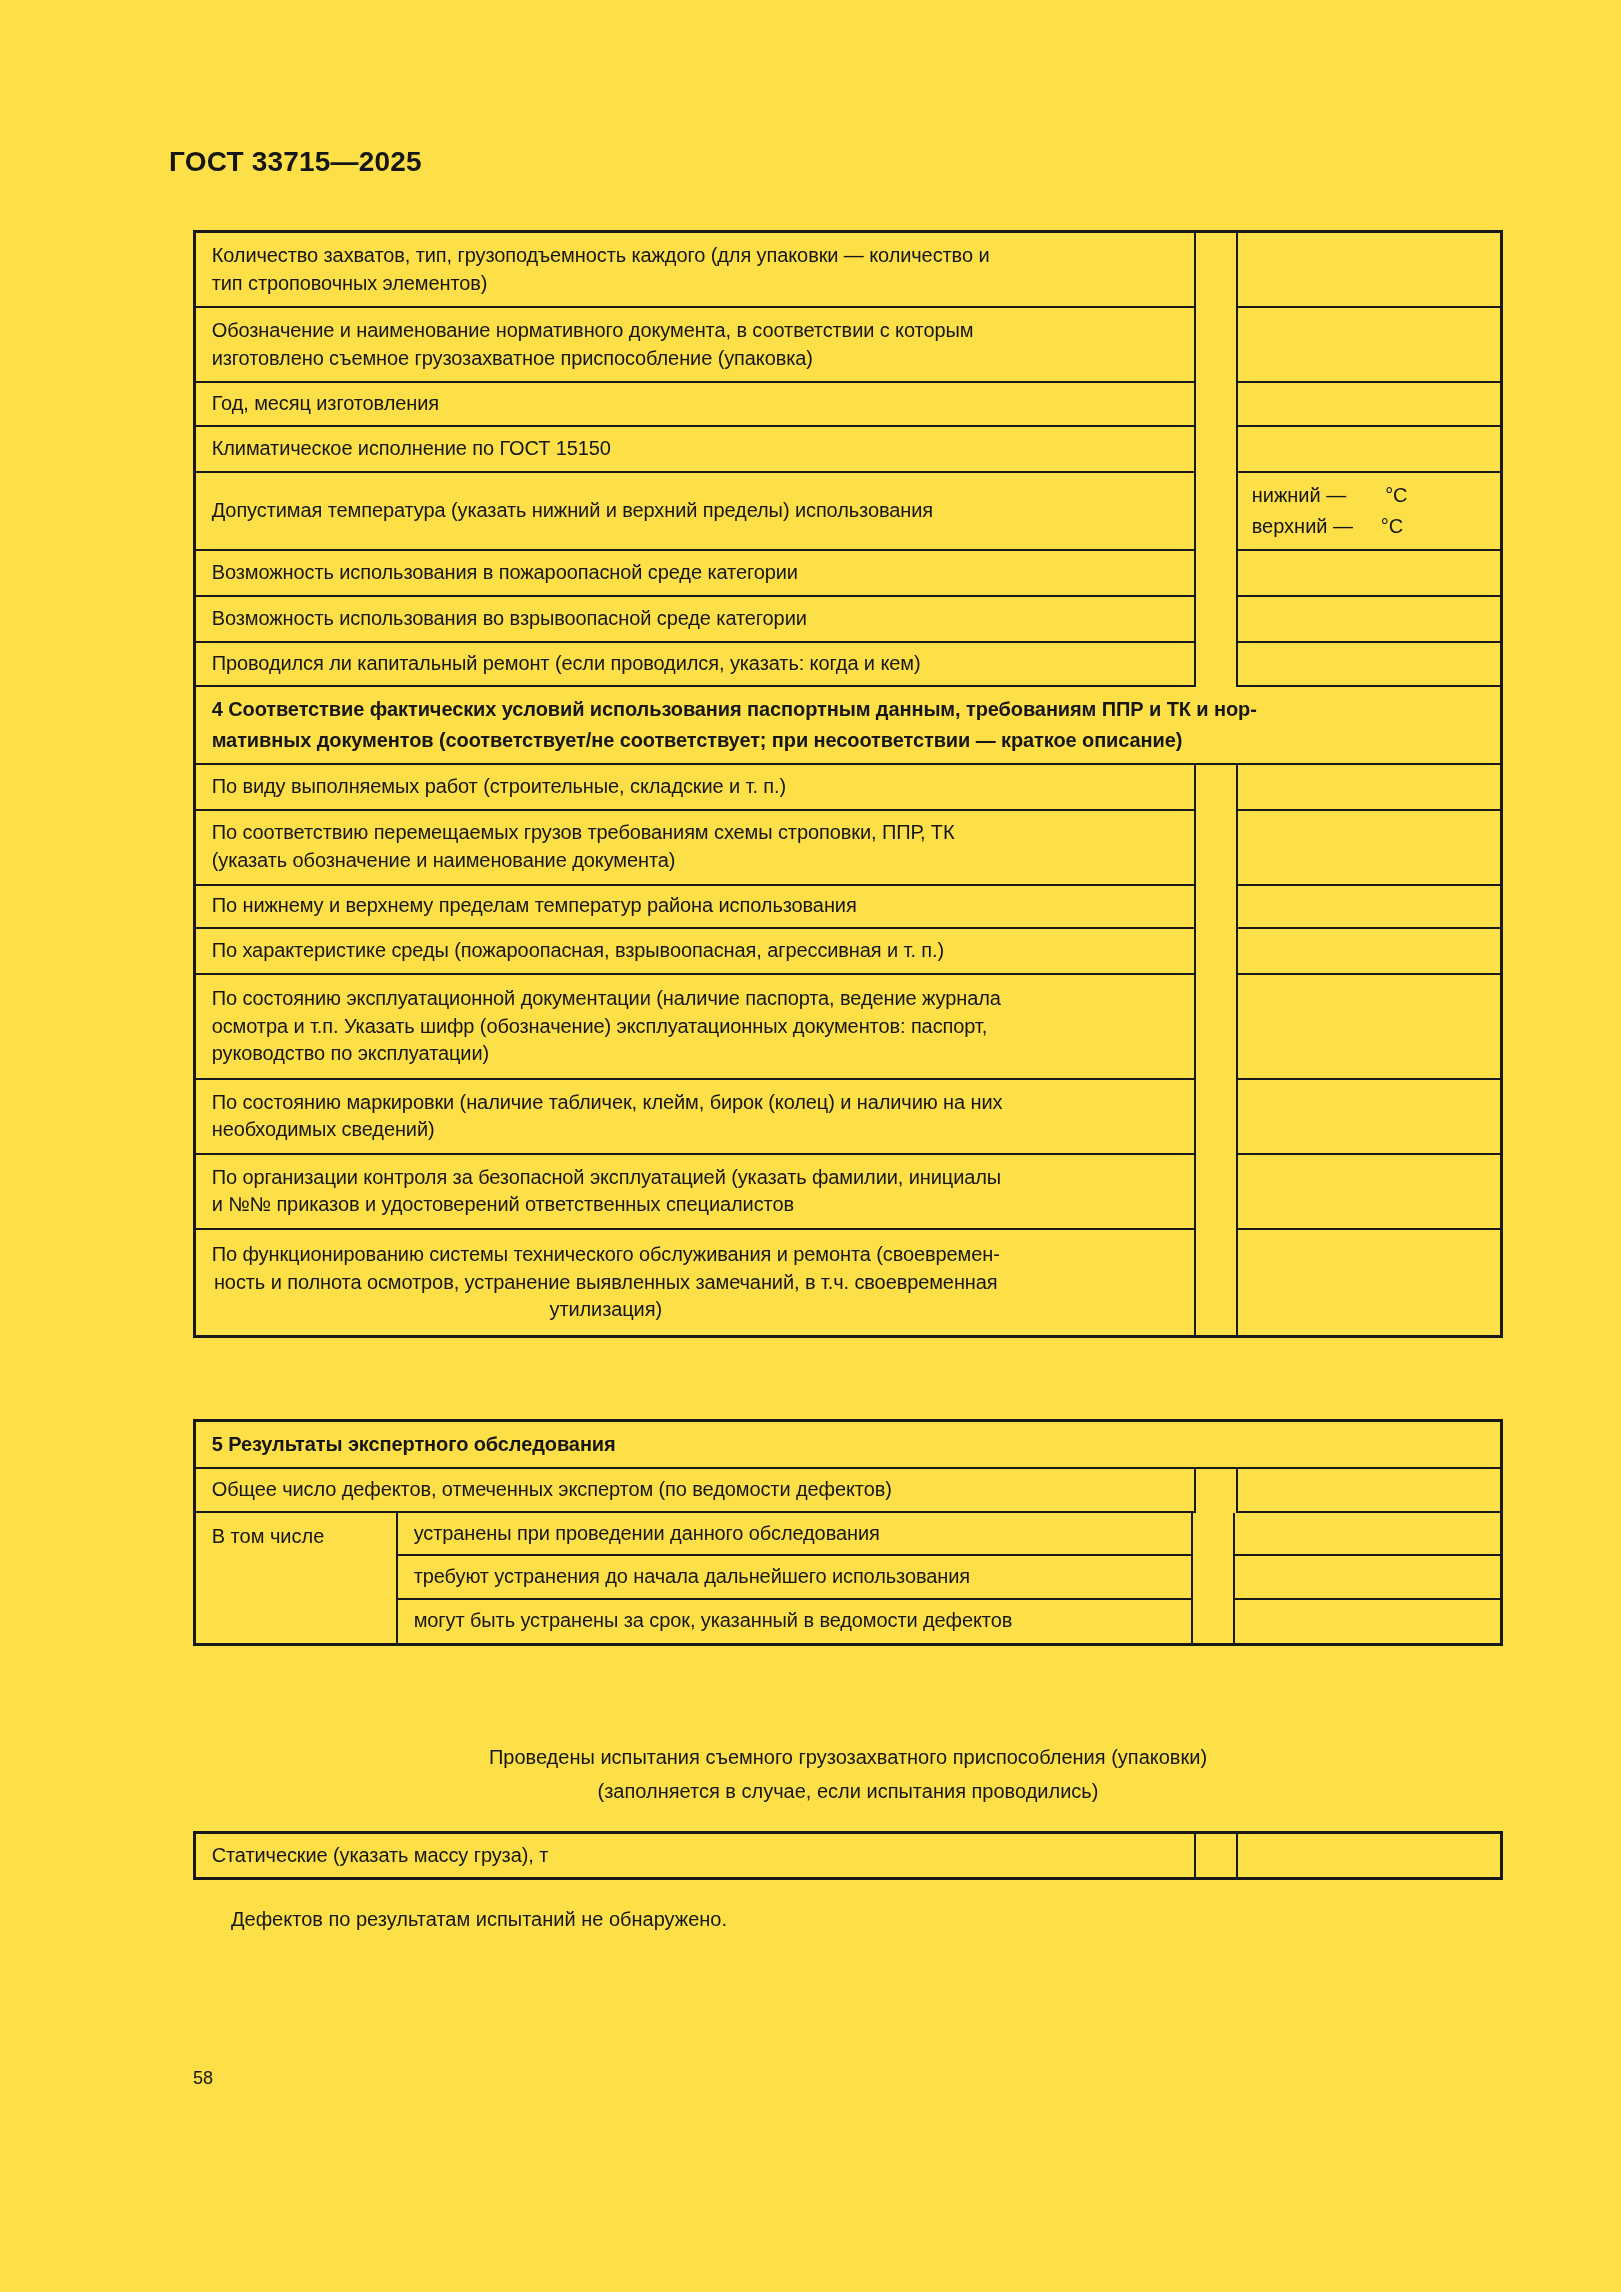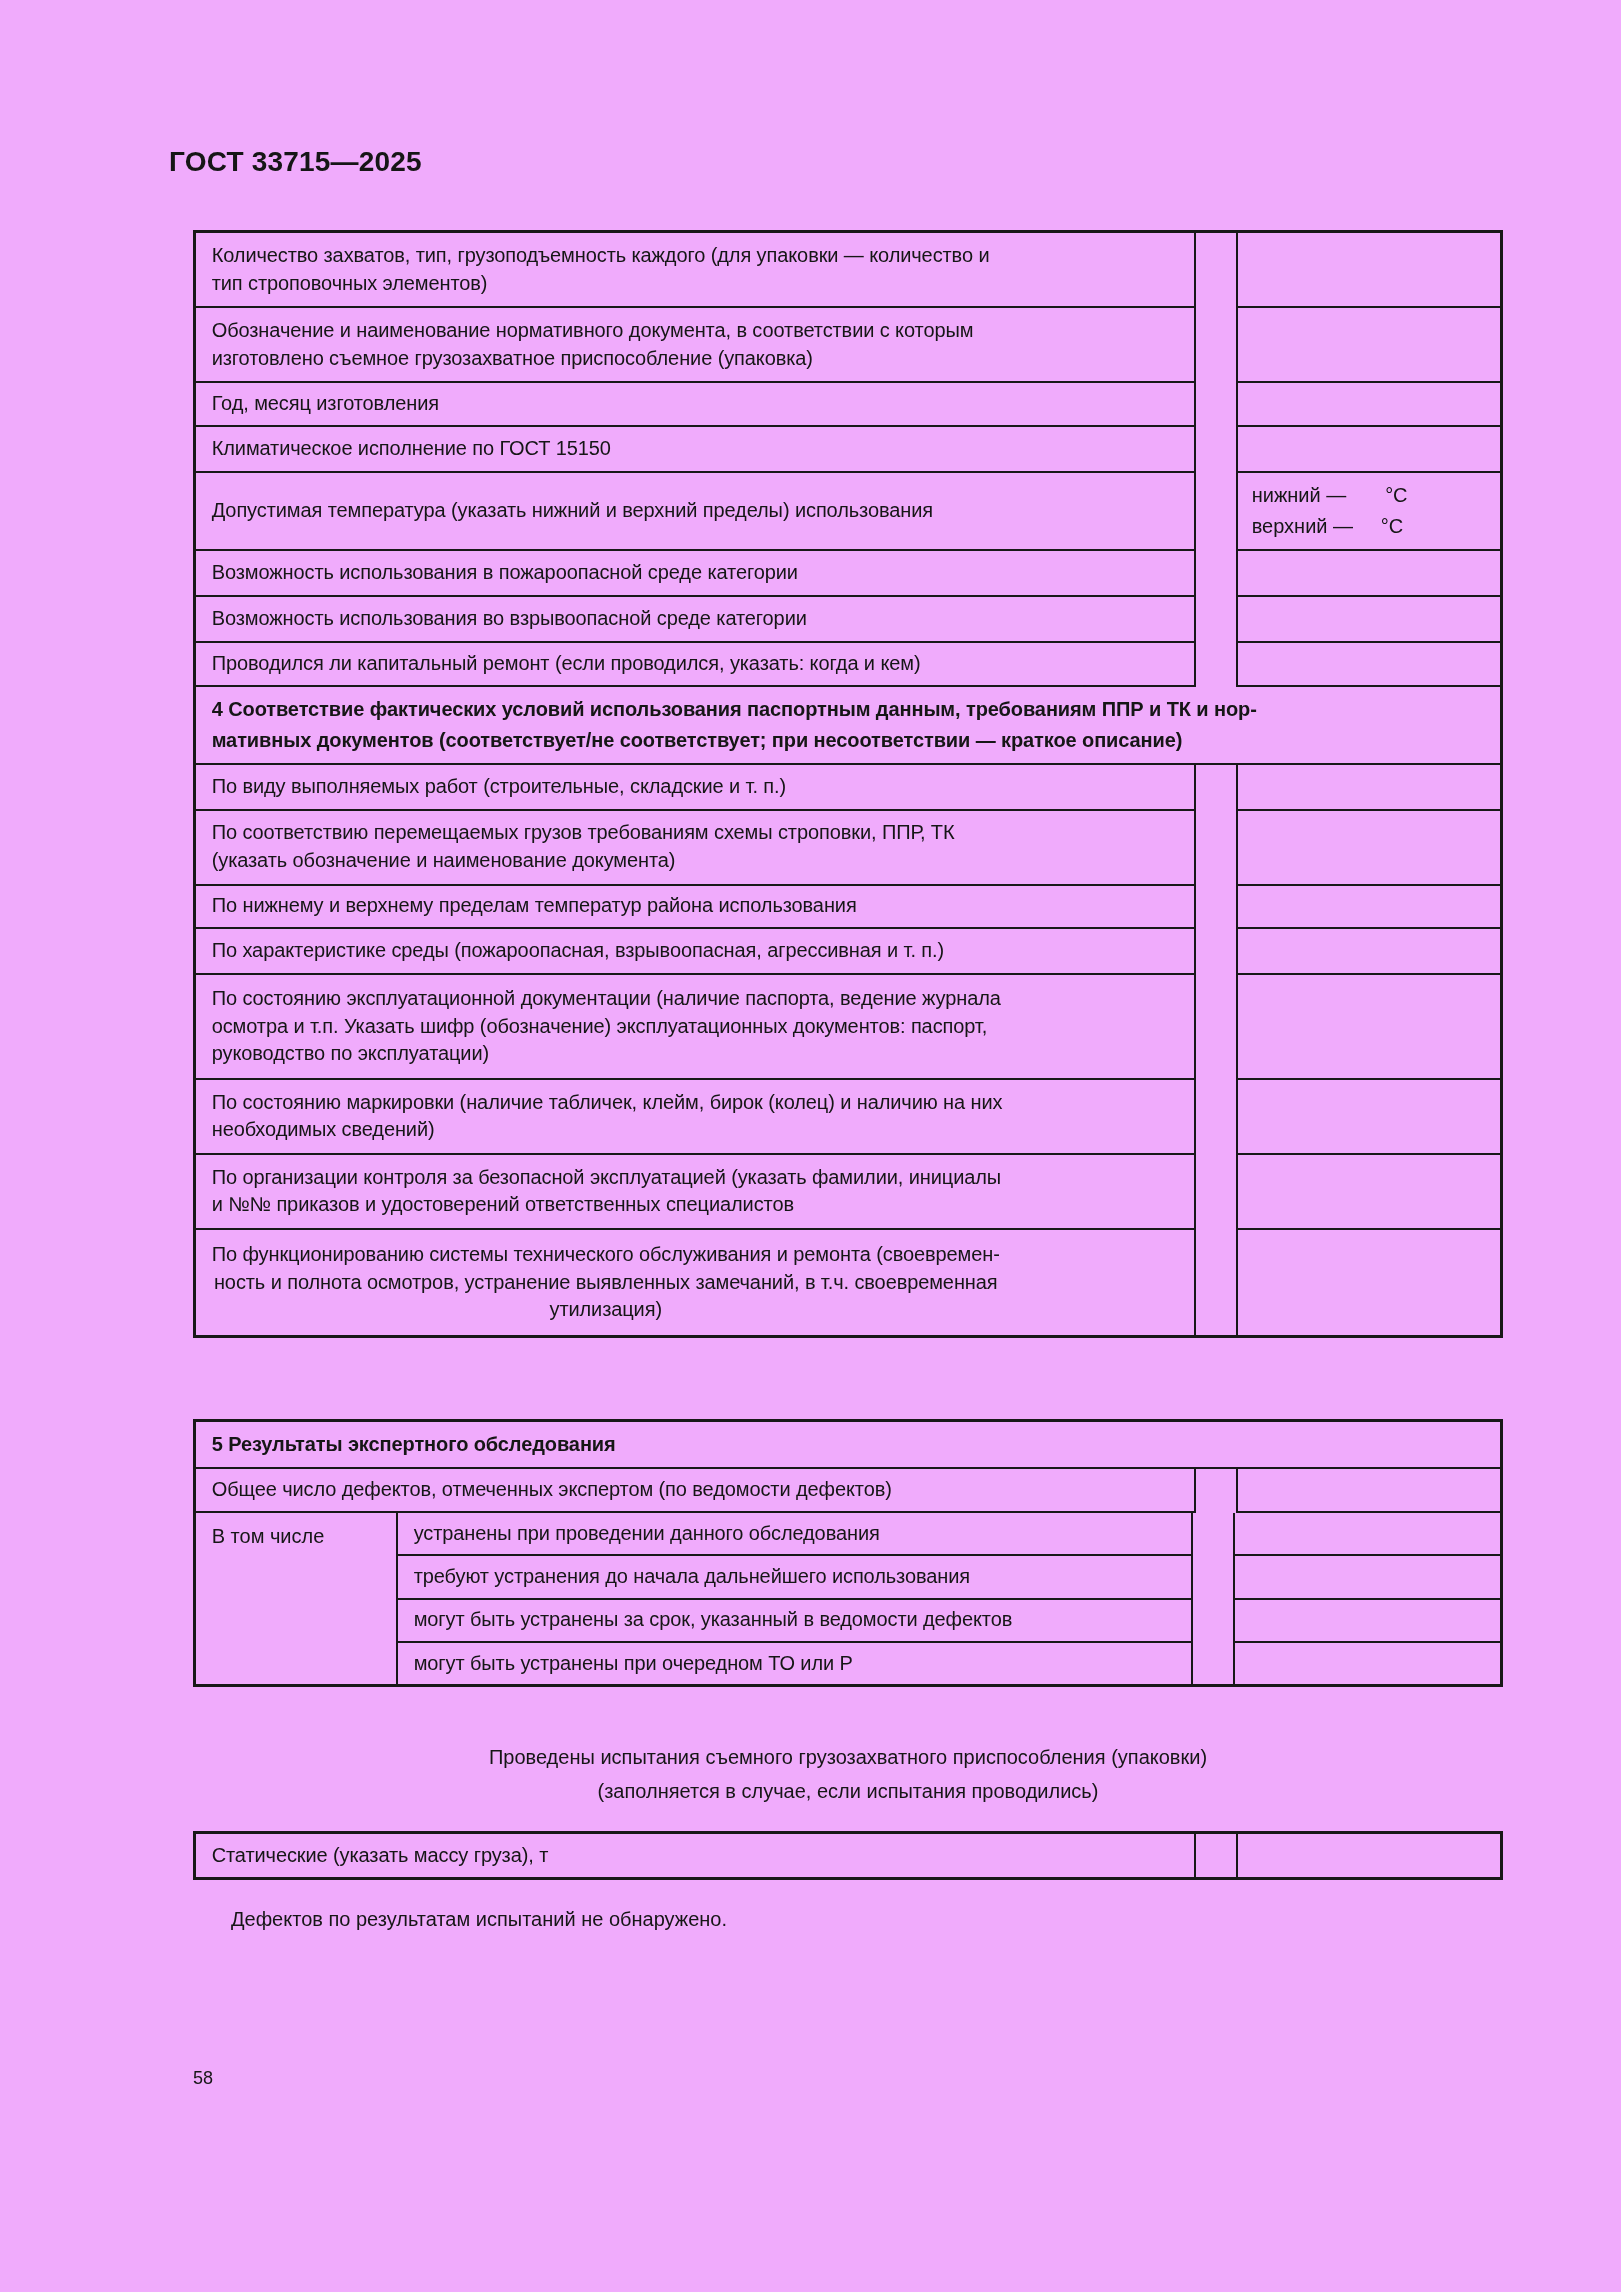--- a/index.html
+++ b/index.html
@@ -1,19 +1,19 @@
 <!DOCTYPE html>
 <html><head>
 <meta charset="utf-8">
 <style>
   html,body{margin:0;padding:0;background:#e8e8e8;}
   .page{
     position:relative;
     width:1621px;height:2293px;
-    background:#f0abfc;
+    background:#fde047;
     font-family:"Liberation Sans", sans-serif;
     color:#161616;
     overflow:hidden;
   }
   .doc-header{
     position:absolute;left:169px;top:146px;
     font-size:28px;font-weight:bold;letter-spacing:0.2px;
   }
   
   .ftable{
@@ -205,25 +205,20 @@
         <div class="subrow" style="min-height:43px;">
           <div class="cell sublbl">требуют устранения до начала дальнейшего использования</div>
           <div class="cell sp"></div>
           <div class="cell val"></div>
         </div>
         <div class="subrow" style="min-height:43px;">
           <div class="cell sublbl">могут быть устранены за срок, указанный в ведомости дефектов</div>
           <div class="cell sp"></div>
           <div class="cell val"></div>
         </div>
-        <div class="subrow" style="min-height:40px;">
-          <div class="cell sublbl">могут быть устранены при очередном ТО или Р</div>
-          <div class="cell sp"></div>
-          <div class="cell val"></div>
-        </div>
       </div>
     </div>
   </div>
 
   <div class="tests-note" style="top:1740px;">
     <div>Проведены испытания съемного грузозахватного приспособления (упаковки)</div>
     <div>(заполняется в случае, если испытания проводились)</div>
   </div>
 
   <div class="ftable" style="top:1831px;">

